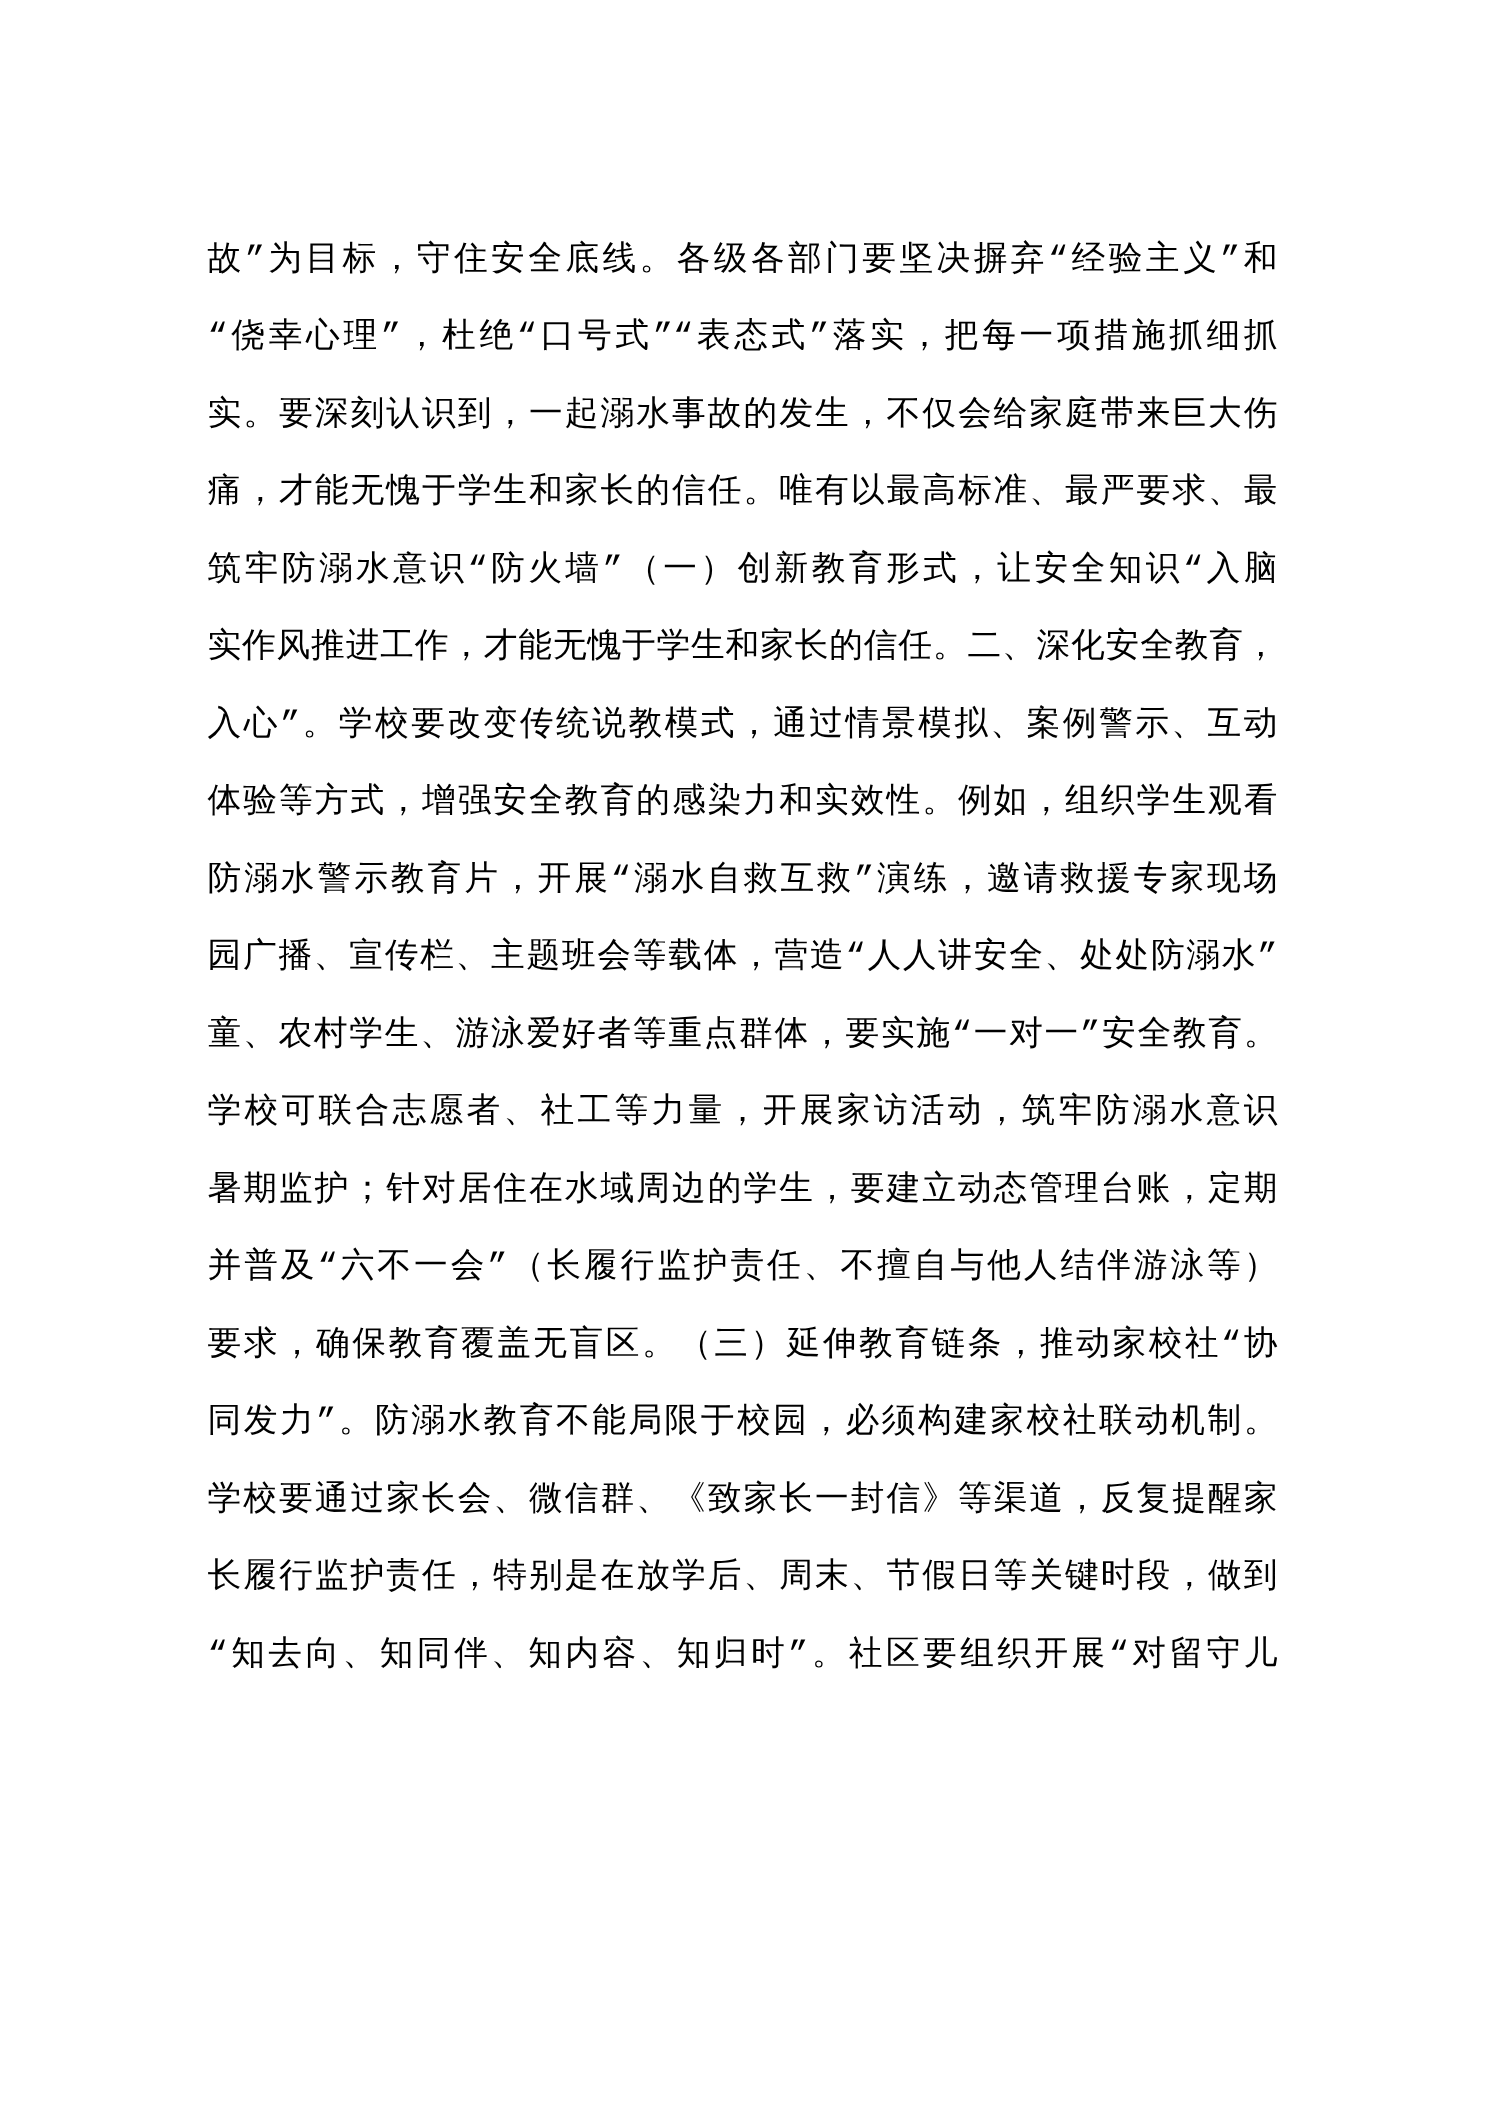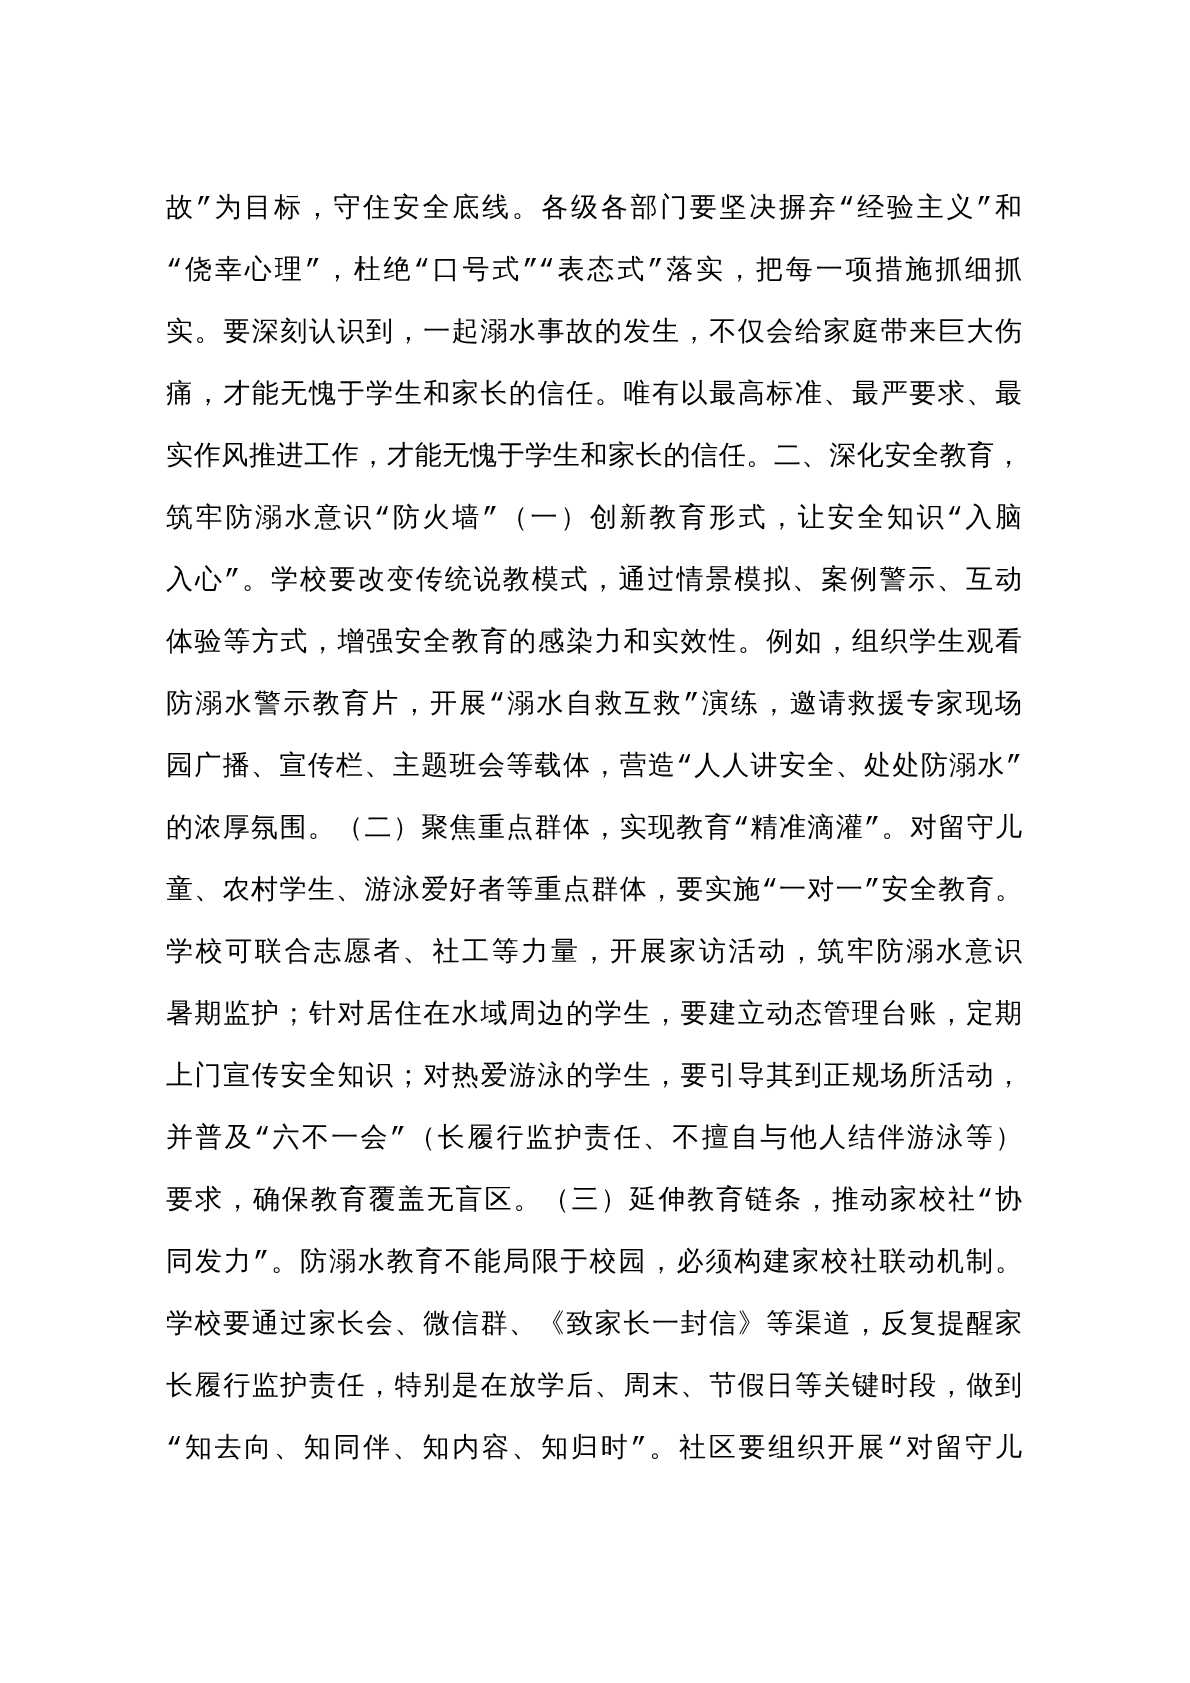--- a/index.html
+++ b/index.html
@@ -35,31 +35,29 @@
 </style>
 </head>
 <body>
 
 <div class="page">
   <div class="text-block" id="text-block">
       <div class="text-line">故”为目标，守住安全底线。各级各部门要坚决摒弃“经验主义”和</div>
       <div class="text-line">“侥幸心理”，杜绝“口号式”“表态式”落实，把每一项措施抓细抓</div>
       <div class="text-line">实。要深刻认识到，一起溺水事故的发生，不仅会给家庭带来巨大伤</div>
       <div class="text-line">痛，才能无愧于学生和家长的信任。唯有以最高标准、最严要求、最</div>
+      <div class="text-line">筑牢防溺水意识“防火墙”（一）创新教育形式，让安全知识“入脑</div>
       <div class="text-line">实作风推进工作，才能无愧于学生和家长的信任。二、深化安全教育，</div>
-      <div class="text-line">筑牢防溺水意识“防火墙”（一）创新教育形式，让安全知识“入脑</div>
       <div class="text-line">入心”。学校要改变传统说教模式，通过情景模拟、案例警示、互动</div>
       <div class="text-line">体验等方式，增强安全教育的感染力和实效性。例如，组织学生观看</div>
       <div class="text-line">防溺水警示教育片，开展“溺水自救互救”演练，邀请救援专家现场</div>
       <div class="text-line">园广播、宣传栏、主题班会等载体，营造“人人讲安全、处处防溺水”</div>
-      <div class="text-line">的浓厚氛围。（二）聚焦重点群体，实现教育“精准滴灌”。对留守儿</div>
       <div class="text-line">童、农村学生、游泳爱好者等重点群体，要实施“一对一”安全教育。</div>
       <div class="text-line">学校可联合志愿者、社工等力量，开展家访活动，筑牢防溺水意识</div>
       <div class="text-line">暑期监护；针对居住在水域周边的学生，要建立动态管理台账，定期</div>
-      <div class="text-line">上门宣传安全知识；对热爱游泳的学生，要引导其到正规场所活动，</div>
       <div class="text-line">并普及“六不一会”（长履行监护责任、不擅自与他人结伴游泳等）</div>
       <div class="text-line">要求，确保教育覆盖无盲区。（三）延伸教育链条，推动家校社“协</div>
       <div class="text-line">同发力”。防溺水教育不能局限于校园，必须构建家校社联动机制。</div>
       <div class="text-line">学校要通过家长会、微信群、《致家长一封信》等渠道，反复提醒家</div>
       <div class="text-line">长履行监护责任，特别是在放学后、周末、节假日等关键时段，做到</div>
       <div class="text-line">“知去向、知同伴、知内容、知归时”。社区要组织开展“对留守儿</div>
     </div>
 </div>
 
 </body></html>

